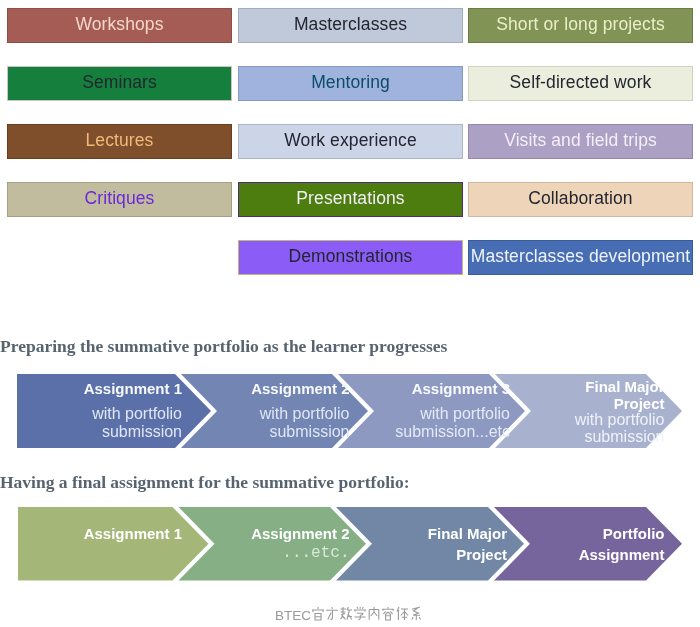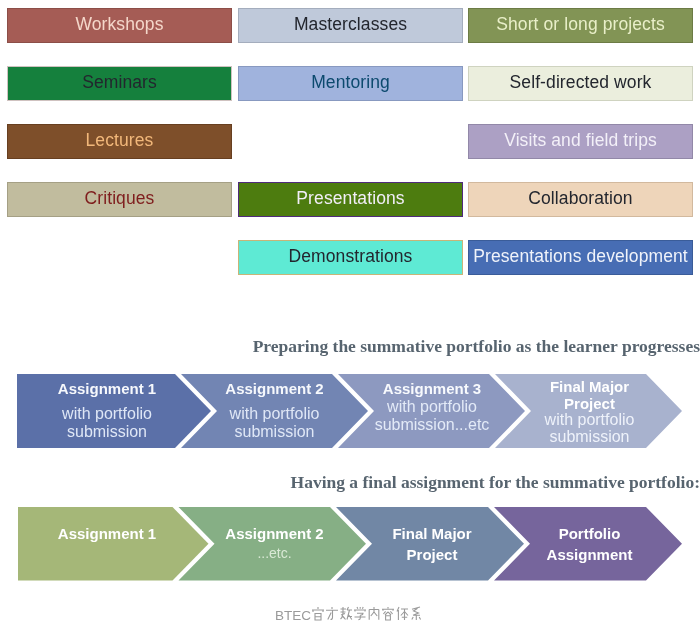--- a/index.html
+++ b/index.html
@@ -1,77 +1,78 @@
 <!DOCTYPE html>
 <html><head>
 <meta charset="utf-8">
 <style>
   html,body{margin:0;padding:0;background:#fff;}
   #canvas{position:relative;width:700px;height:627px;background:#fff;overflow:hidden;
           font-family:"Liberation Sans",sans-serif;}
   .box{position:absolute;width:225px;height:35px;display:flex;align-items:center;justify-content:center;
        font-size:17.5px;letter-spacing:0.1px;box-sizing:border-box;border:1px solid;padding-bottom:2px;}
-  .t1{position:absolute;width:700px;text-align:right;font-family:"Liberation Serif",serif;
+  .t1{position:absolute;width:700px;text-align:left;font-family:"Liberation Serif",serif;
       font-weight:bold;font-size:17.5px;color:#57646f;}
-  .seg{position:absolute;text-align:center;color:#fff;}
+  .seg{position:absolute;text-align:right;color:#fff;}
   .seg .b{font-weight:bold;}
 </style>
 </head>
 <body>
 <div id="canvas">
 
   <div class="box" style="left:7px;top:8px;background:#a55c55;border-color:#8c4e48;color:#f4d7ca;">Workshops</div>
   <div class="box" style="left:238px;top:8px;background:#bfc9da;border-color:#a4adbd;color:#23262e;">Masterclasses</div>
   <div class="box" style="left:468px;top:8px;background:#829455;border-color:#6c7b45;color:#e9efc9;">Short or long projects</div>
 
   <div class="box" style="left:7px;top:66px;background:#15803d;border-color:#cfc2c0;color:#23262e;">Seminars</div>
   <div class="box" style="left:238px;top:66px;background:#a0b3dd;border-color:#8899c0;color:#0c4a6e;">Mentoring</div>
   <div class="box" style="left:468px;top:66px;background:#ebeedd;border-color:#cfd3c0;color:#23262e;text-align:center;">Self-directed work</div>
 
   <div class="box" style="left:7px;top:124px;background:#7e4f2a;border-color:#673f20;color:#f2b87a;">Lectures</div>
+  <div class="box" style="left:238px;top:124px;background:#cbd5e7;border-color:#adb6c9;color:#23262e;">Work experience</div>
   <div class="box" style="left:468px;top:124px;background:#aca0c4;border-color:#9288a8;color:#f3f0f8;">Visits and field trips</div>
 
-  <div class="box" style="left:7px;top:182px;background:#c1bc9e;border-color:#a5a085;color:#7f1d1d;">Critiques</div>
+  <div class="box" style="left:7px;top:182px;background:#c1bc9e;border-color:#a5a085;color:#6d28d9;">Critiques</div>
   <div class="box" style="left:238px;top:182px;background:#4d7c0f;border-color:#4f2b7c;color:#f2eef8;">Presentations</div>
   <div class="box" style="left:468px;top:182px;background:#eed5ba;border-color:#d2b99e;color:#23262e;">Collaboration</div>
 
-  <div class="box" style="left:238px;top:240px;background:#5eead4;border-color:#c8b578;color:#23262e;">Demonstrations</div>
-  <div class="box" style="left:468px;top:240px;background:#476db4;border-color:#3a5c99;color:#f0f3fa;">Presentations development</div>
+  <div class="box" style="left:238px;top:240px;background:#8b5cf6;border-color:#c8b578;color:#23262e;">Demonstrations</div>
+  <div class="box" style="left:468px;top:240px;background:#476db4;border-color:#3a5c99;color:#f0f3fa;">Masterclasses development</div>
 
   <div class="t1" style="top:336px;">Preparing the summative portfolio as the learner progresses</div>
 
   <svg width="700" height="74" viewBox="0 0 700 74" style="position:absolute;left:0;top:374px;">
     <polygon points="17,0 175,0 211,37 175,74 17,74" fill="#5b70a8"></polygon>
     <polygon points="181,0 332,0 368,37 332,74 181,74 217,37" fill="#7285b3"></polygon>
     <polygon points="338,0 489,0 525,37 489,74 338,74 374,37" fill="#8d99c0"></polygon>
     <polygon points="495,0 646,0 682,37 646,74 495,74 531,37" fill="#a8b2ce"></polygon>
   </svg>
   <div class="seg" style="left:32px;top:380px;width:150px;font-size:16px;line-height:18px;color:#dfe7f6;">
     <div class="b" style="margin-bottom:7px;font-size:15px;color:#f6f8fc;">Assignment 1</div>with portfolio<br>submission</div>
   <div class="seg" style="left:199.5px;top:380px;width:150px;font-size:16px;line-height:18px;color:#dfe7f6;">
     <div class="b" style="margin-bottom:7px;font-size:15px;color:#f6f8fc;">Assignment 2</div>with portfolio<br>submission</div>
   <div class="seg" style="left:354px;top:380px;width:156px;font-size:16px;line-height:18px;color:#e3eaf7;">
-    <div class="b" style="font-size:15px;color:#f8fafd;">Assignment 3</div>with portfolio<br>submission...etc</div>
+    <div class="b" style="margin-bottom:7px;font-size:15px;color:#f8fafd;">Assignment 3</div>with portfolio<br>submission...etc</div>
   <div class="seg" style="left:514.5px;top:379px;width:150px;font-size:16px;line-height:16.5px;color:#eef2fa;">
     <div class="b" style="font-size:15px;color:#fff;">Final Major<br>Project</div>with portfolio<br>submission</div>
 
   <div class="t1" style="top:472px;">Having a final assignment for the summative portfolio:</div>
 
   <svg width="700" height="74" viewBox="0 0 700 74" style="position:absolute;left:0;top:507px;">
     <polygon points="18,0 172.5,0 208.5,36.75 172.5,73.5 18,73.5" fill="#a5b778"></polygon>
     <polygon points="178.5,0 330,0 366,36.75 330,73.5 178.5,73.5 214.5,36.75" fill="#86af85"></polygon>
     <polygon points="336,0 488,0 524,36.75 488,73.5 336,73.5 372,36.75" fill="#7187a5"></polygon>
     <polygon points="494,0 646,0 682,36.75 646,73.5 494,73.5 530,36.75" fill="#76659c"></polygon>
   </svg>
   <div class="seg" style="left:32px;top:523px;width:150px;font-size:15px;line-height:21px;">
     <div class="b">Assignment 1</div>
     </div>
   <div class="seg" style="left:199.5px;top:523px;width:150px;font-size:15px;line-height:21px;">
     <div class="b">Assignment 2</div>
-      <div style="font-size:14px;line-height:19px;color:#d9e9d5;">...etc.</div>
+      <div style="font-size:16px;line-height:19px;color:#d9e9d5;font-family:Liberation Mono, monospace;">...etc.</div>
     </div>
   <div class="seg" style="left:357px;top:523px;width:150px;font-size:15px;line-height:21px;">
     <div class="b">Final Major<br>Project</div>
     </div>
   <div class="seg" style="left:514.5px;top:523px;width:150px;font-size:15px;line-height:21px;">
     <div class="b">Portfolio<br>Assignment</div>
     </div>
 
   <svg width="150" height="20" viewBox="0 0 150 20" style="position:absolute;left:275px;top:604px;">
     <text x="0" y="15.5" font-family="Liberation Sans, sans-serif" font-size="13.5" fill="#9a9a9a">BTEC</text>

